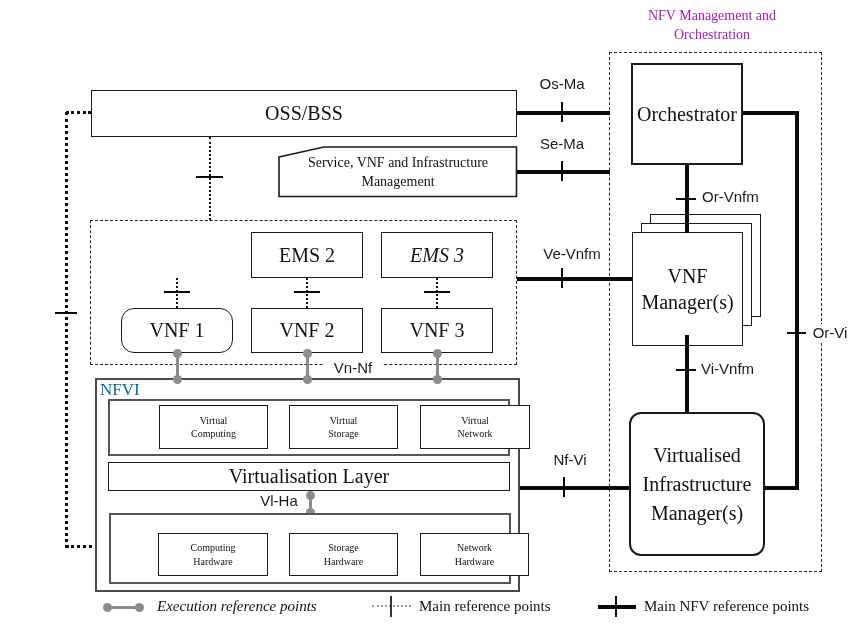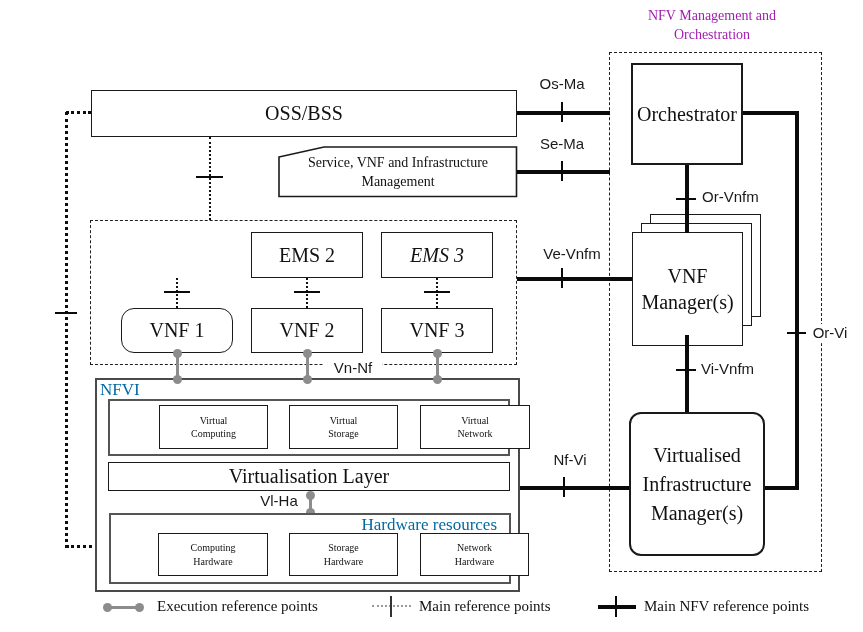--- a/index.html
+++ b/index.html
@@ -130,21 +130,20 @@
   <div class="box" style="left:108px;top:462px;width:402px;height:29px;">
     <span>Virtualisation Layer</span>
   </div>
 
   <div class="rp" style="left:255px;top:493px;width:48px;">Vl-Ha</div>
   <div class="gline" style="left:308.5px;top:493px;width:3px;height:20px;"></div>
   <div class="gdot" style="left:305.5px;top:490.5px;"></div>
   <div class="gdot" style="left:305.5px;top:507.5px;"></div>
 
   <div class="container-gray" style="left:109px;top:513px;width:402px;height:71px;border-color:#555;"></div>
-  <div class="serif-label" style="left:250px;top:515px;width:247px;text-align:right;">Hardware resources</div>
   <div class="box small" style="left:125px;top:533px;width:110px;height:43px;">
     <span>Computing</span>
     <span>Hardware</span>
   </div>
   <div class="box small" style="left:256px;top:533px;width:109px;height:43px;">
     <span>Storage</span>
     <span>Hardware</span>
   </div>
   <div class="box small" style="left:387px;top:533px;width:109px;height:43px;">
     <span>Network</span>
@@ -194,21 +193,21 @@
     <span>Manager(s)</span>
   </div>
 
   <div class="hline" style="left:520px;top:486px;width:109px;"></div>
   <div class="tick-v" style="left:563px;top:477px;"></div>
   <div class="rp" style="left:544px;top:452px;width:52px;">Nf-Vi</div>
 
   <div class="gline" style="left:107px;top:606px;width:32px;height:3px;"></div>
   <div class="gdot" style="left:102.5px;top:603px;"></div>
   <div class="gdot" style="left:134.5px;top:603px;"></div>
-  <div class="legend-text" style="left:157px;top:598px;">Execution reference points</div>
+  <div class="legend-text" style="left:157px;top:598px;font-style:italic;">Execution reference points</div>
 
   <div class="dot-h" style="left:372px;top:605px;width:39px;border-top-color:#9a9a9a;"></div>
   <div class="tick-v" style="left:390px;top:596px;height:21px;background:#333;"></div>
   <div class="legend-text" style="left:419px;top:598px;">Main reference points</div>
 
   <div class="hline" style="left:598px;top:605px;width:38px;"></div>
   <div class="tick-v" style="left:615px;top:596px;height:21px;"></div>
   <div class="legend-text" style="left:644px;top:598px;">Main NFV reference points</div>
 
 </div>

